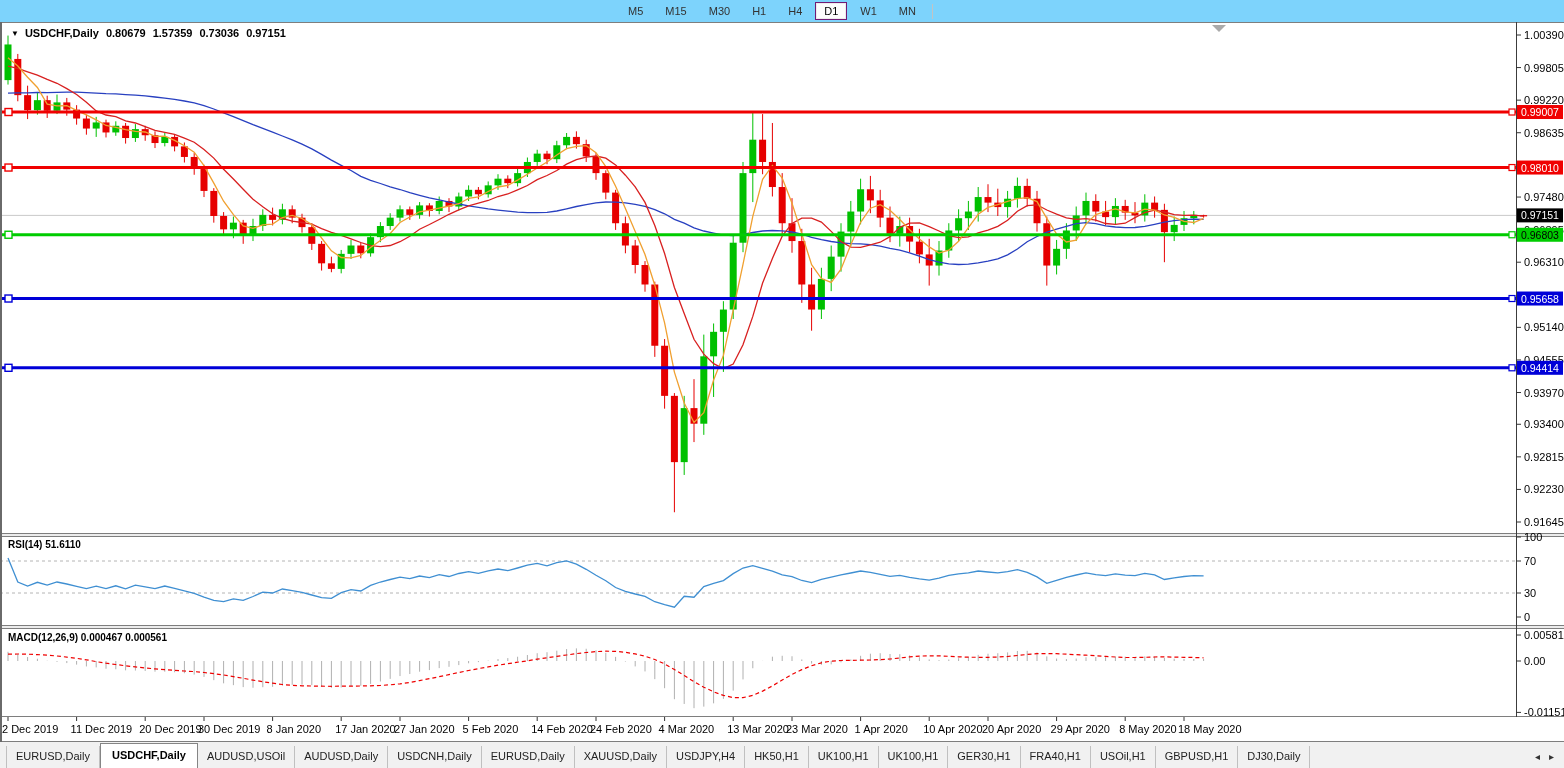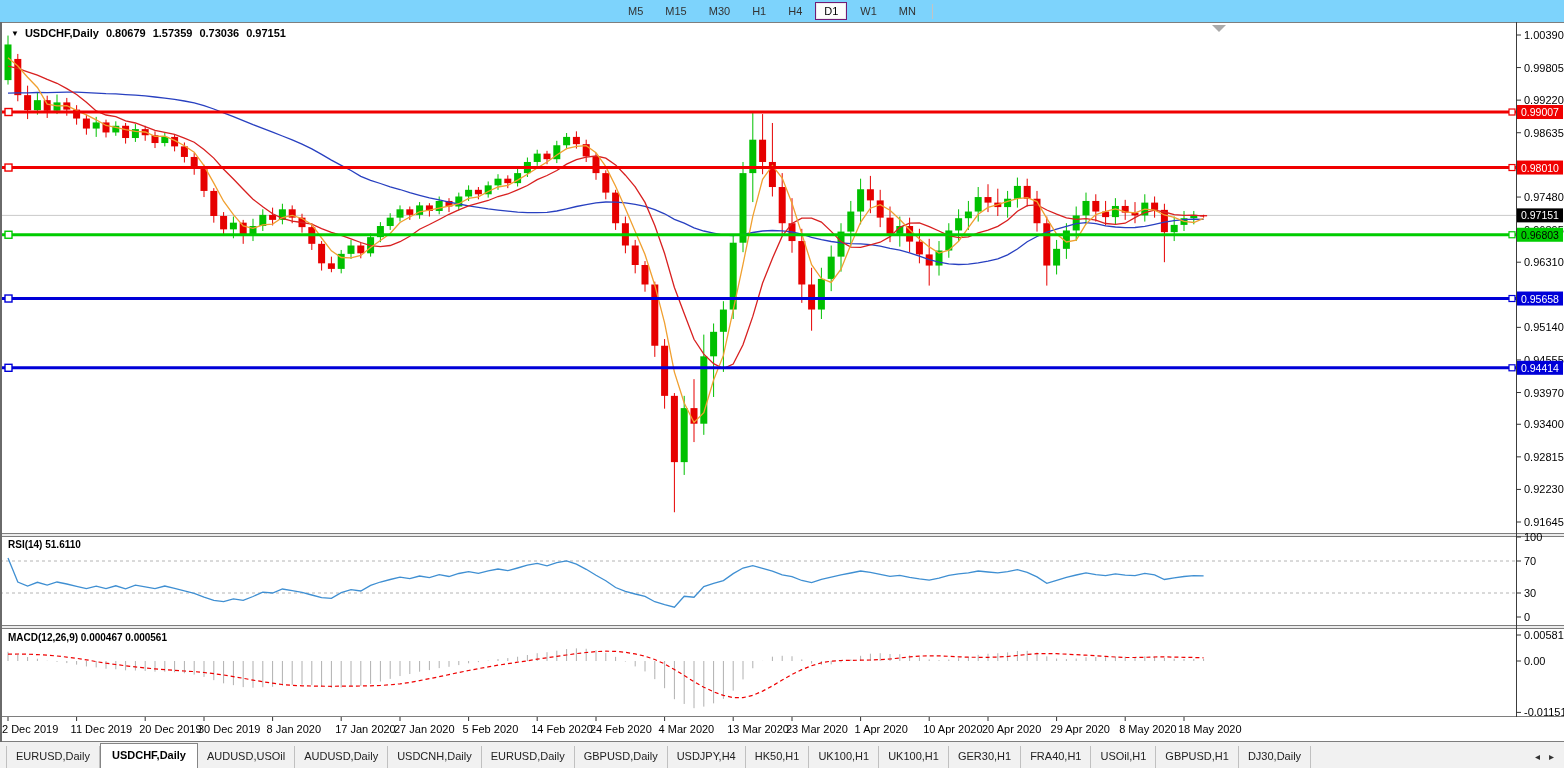--- a/index.html
+++ b/index.html
@@ -807,21 +807,21 @@
 <div class="pane-label" id="rsi-label">RSI(14) 51.6110</div>
 <div class="pane-label" id="macd-label">MACD(12,26,9) 0.000467 0.000561</div>
 
 <div class="tabbar" id="tabbar">
     <span class="tab left-edge">EURUSD,Daily</span>
     <span class="tab active">USDCHF,Daily</span>
     <span class="tab">AUDUSD,USOil</span>
     <span class="tab">AUDUSD,Daily</span>
     <span class="tab">USDCNH,Daily</span>
     <span class="tab">EURUSD,Daily</span>
-    <span class="tab">GBPUSD,Daily</span>
+    <span class="tab">XAUUSD,Daily</span>
     <span class="tab">USDJPY,H4</span>
     <span class="tab">HK50,H1</span>
     <span class="tab">UK100,H1</span>
     <span class="tab">UK100,H1</span>
     <span class="tab">GER30,H1</span>
     <span class="tab">FRA40,H1</span>
     <span class="tab">USOil,H1</span>
     <span class="tab">GBPUSD,H1</span>
     <span class="tab">DJ30,Daily</span>
     <span class="tab-arrows">

